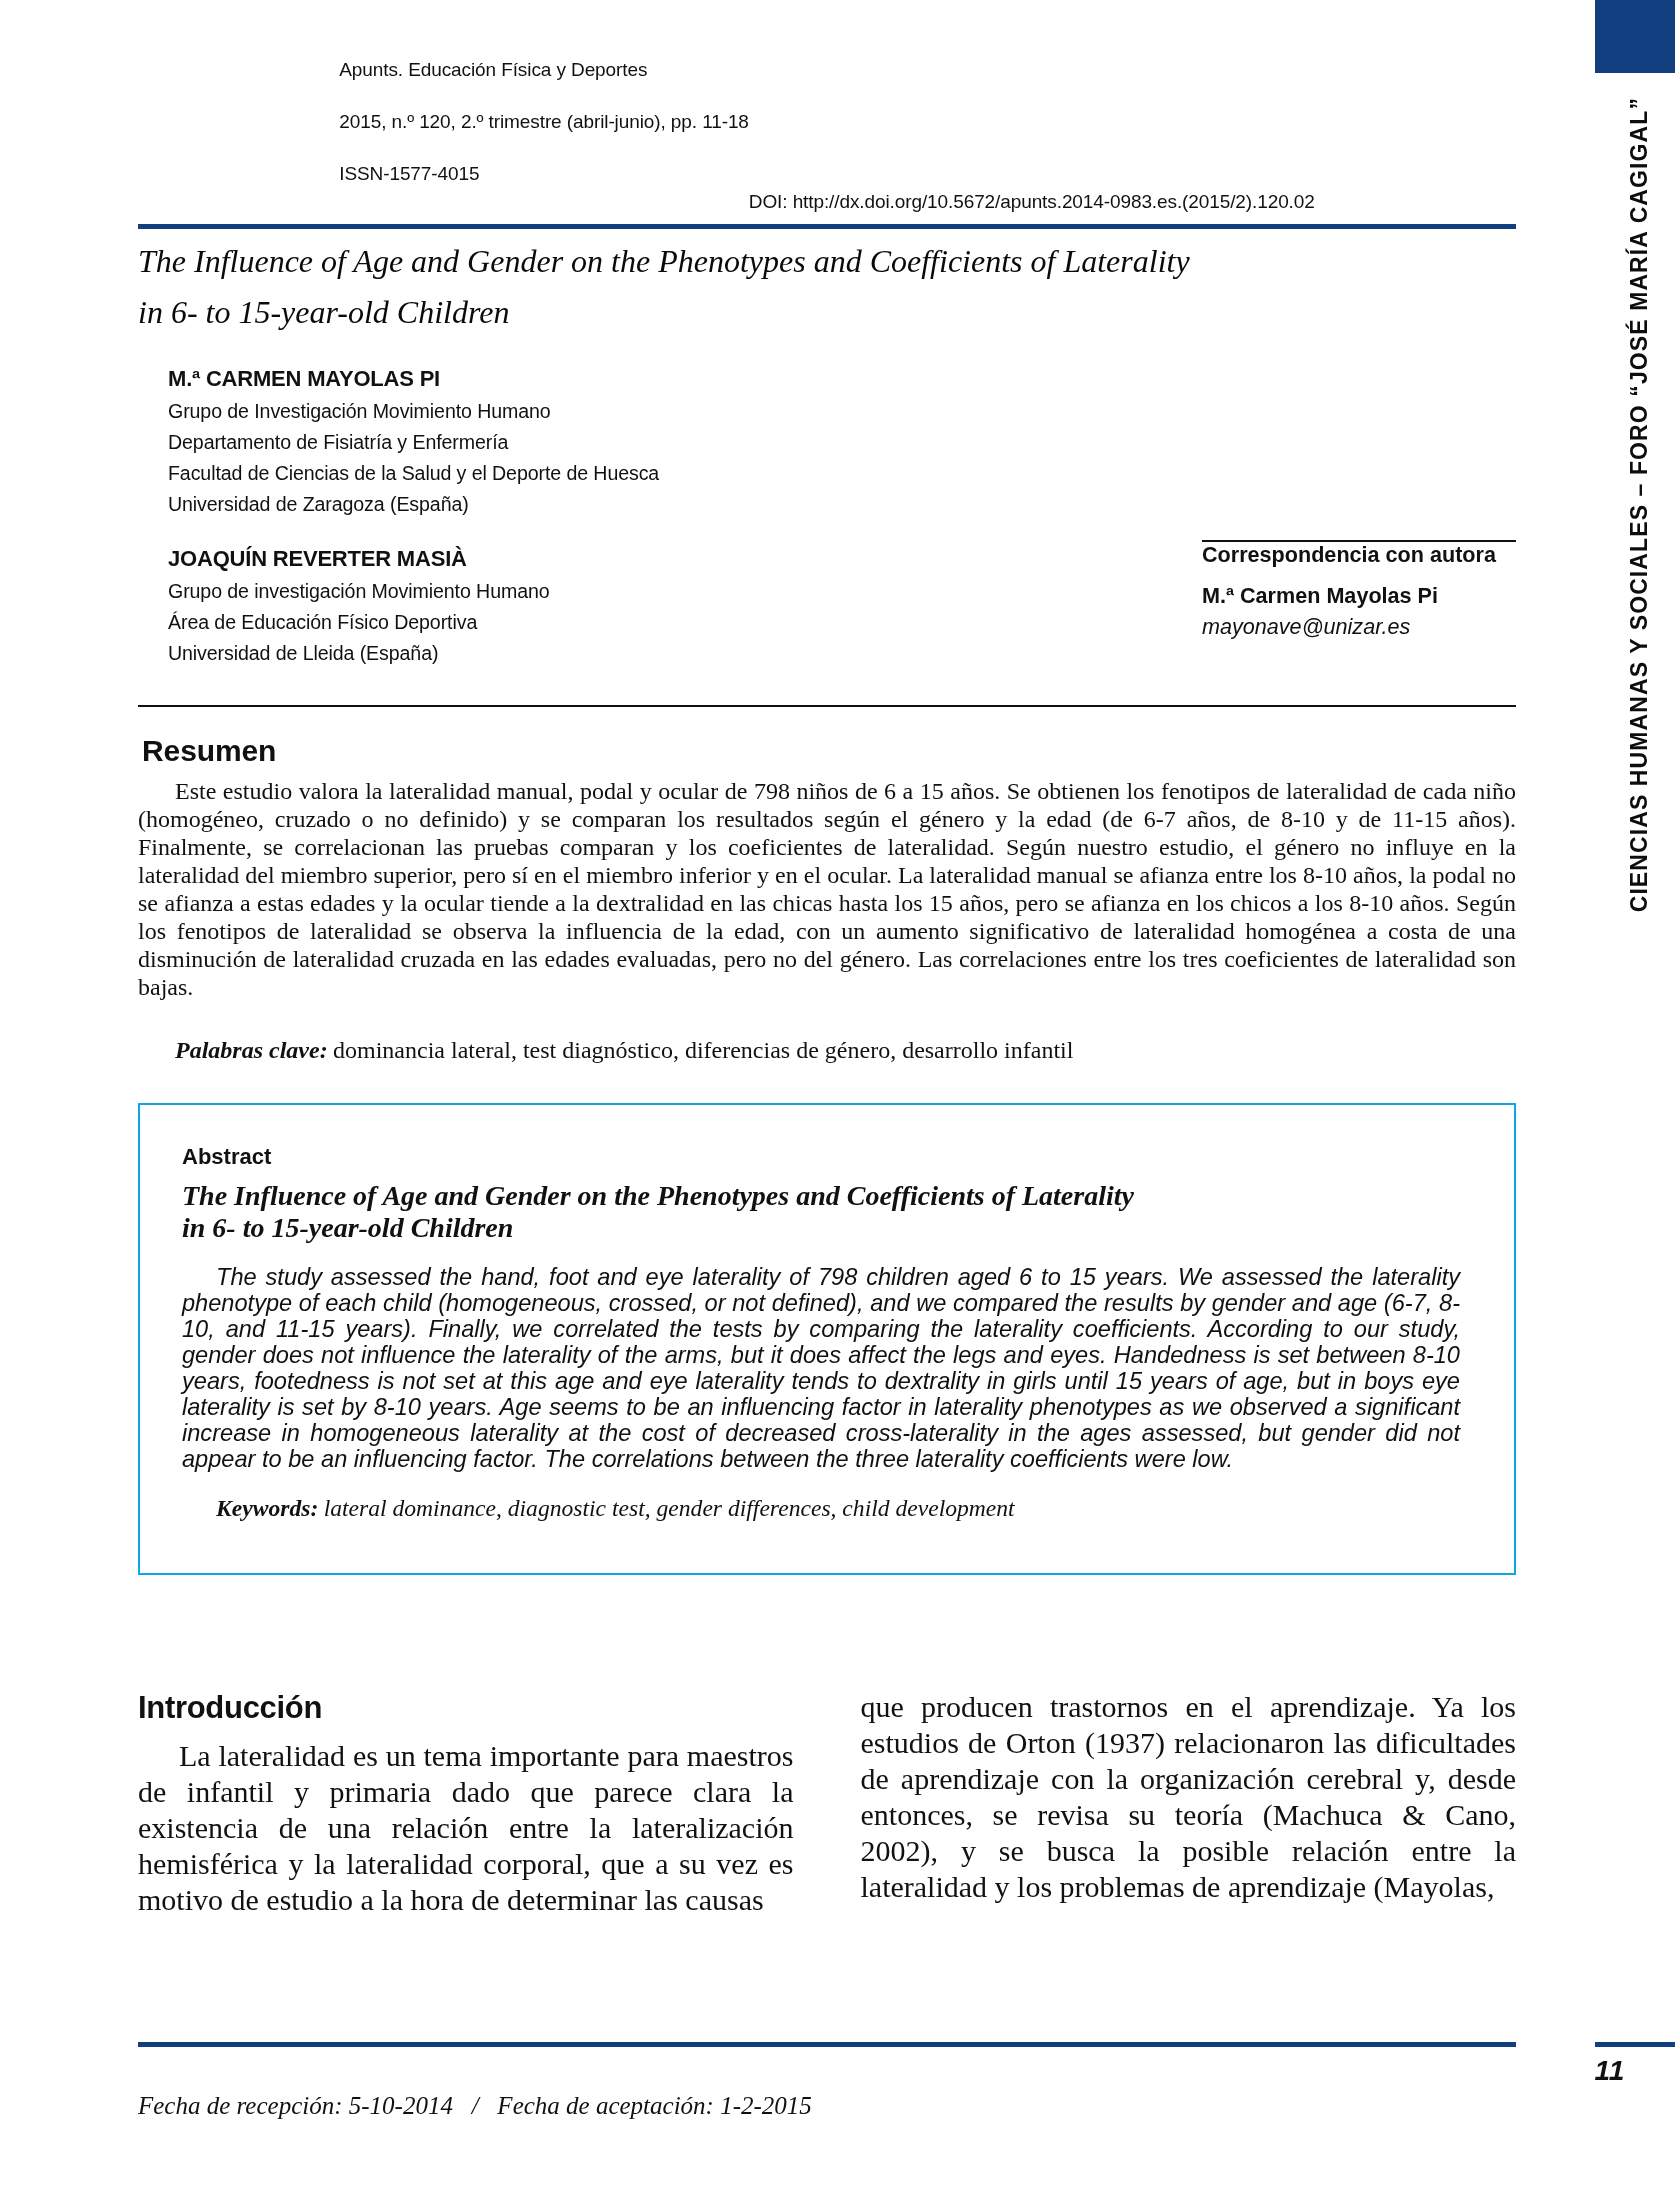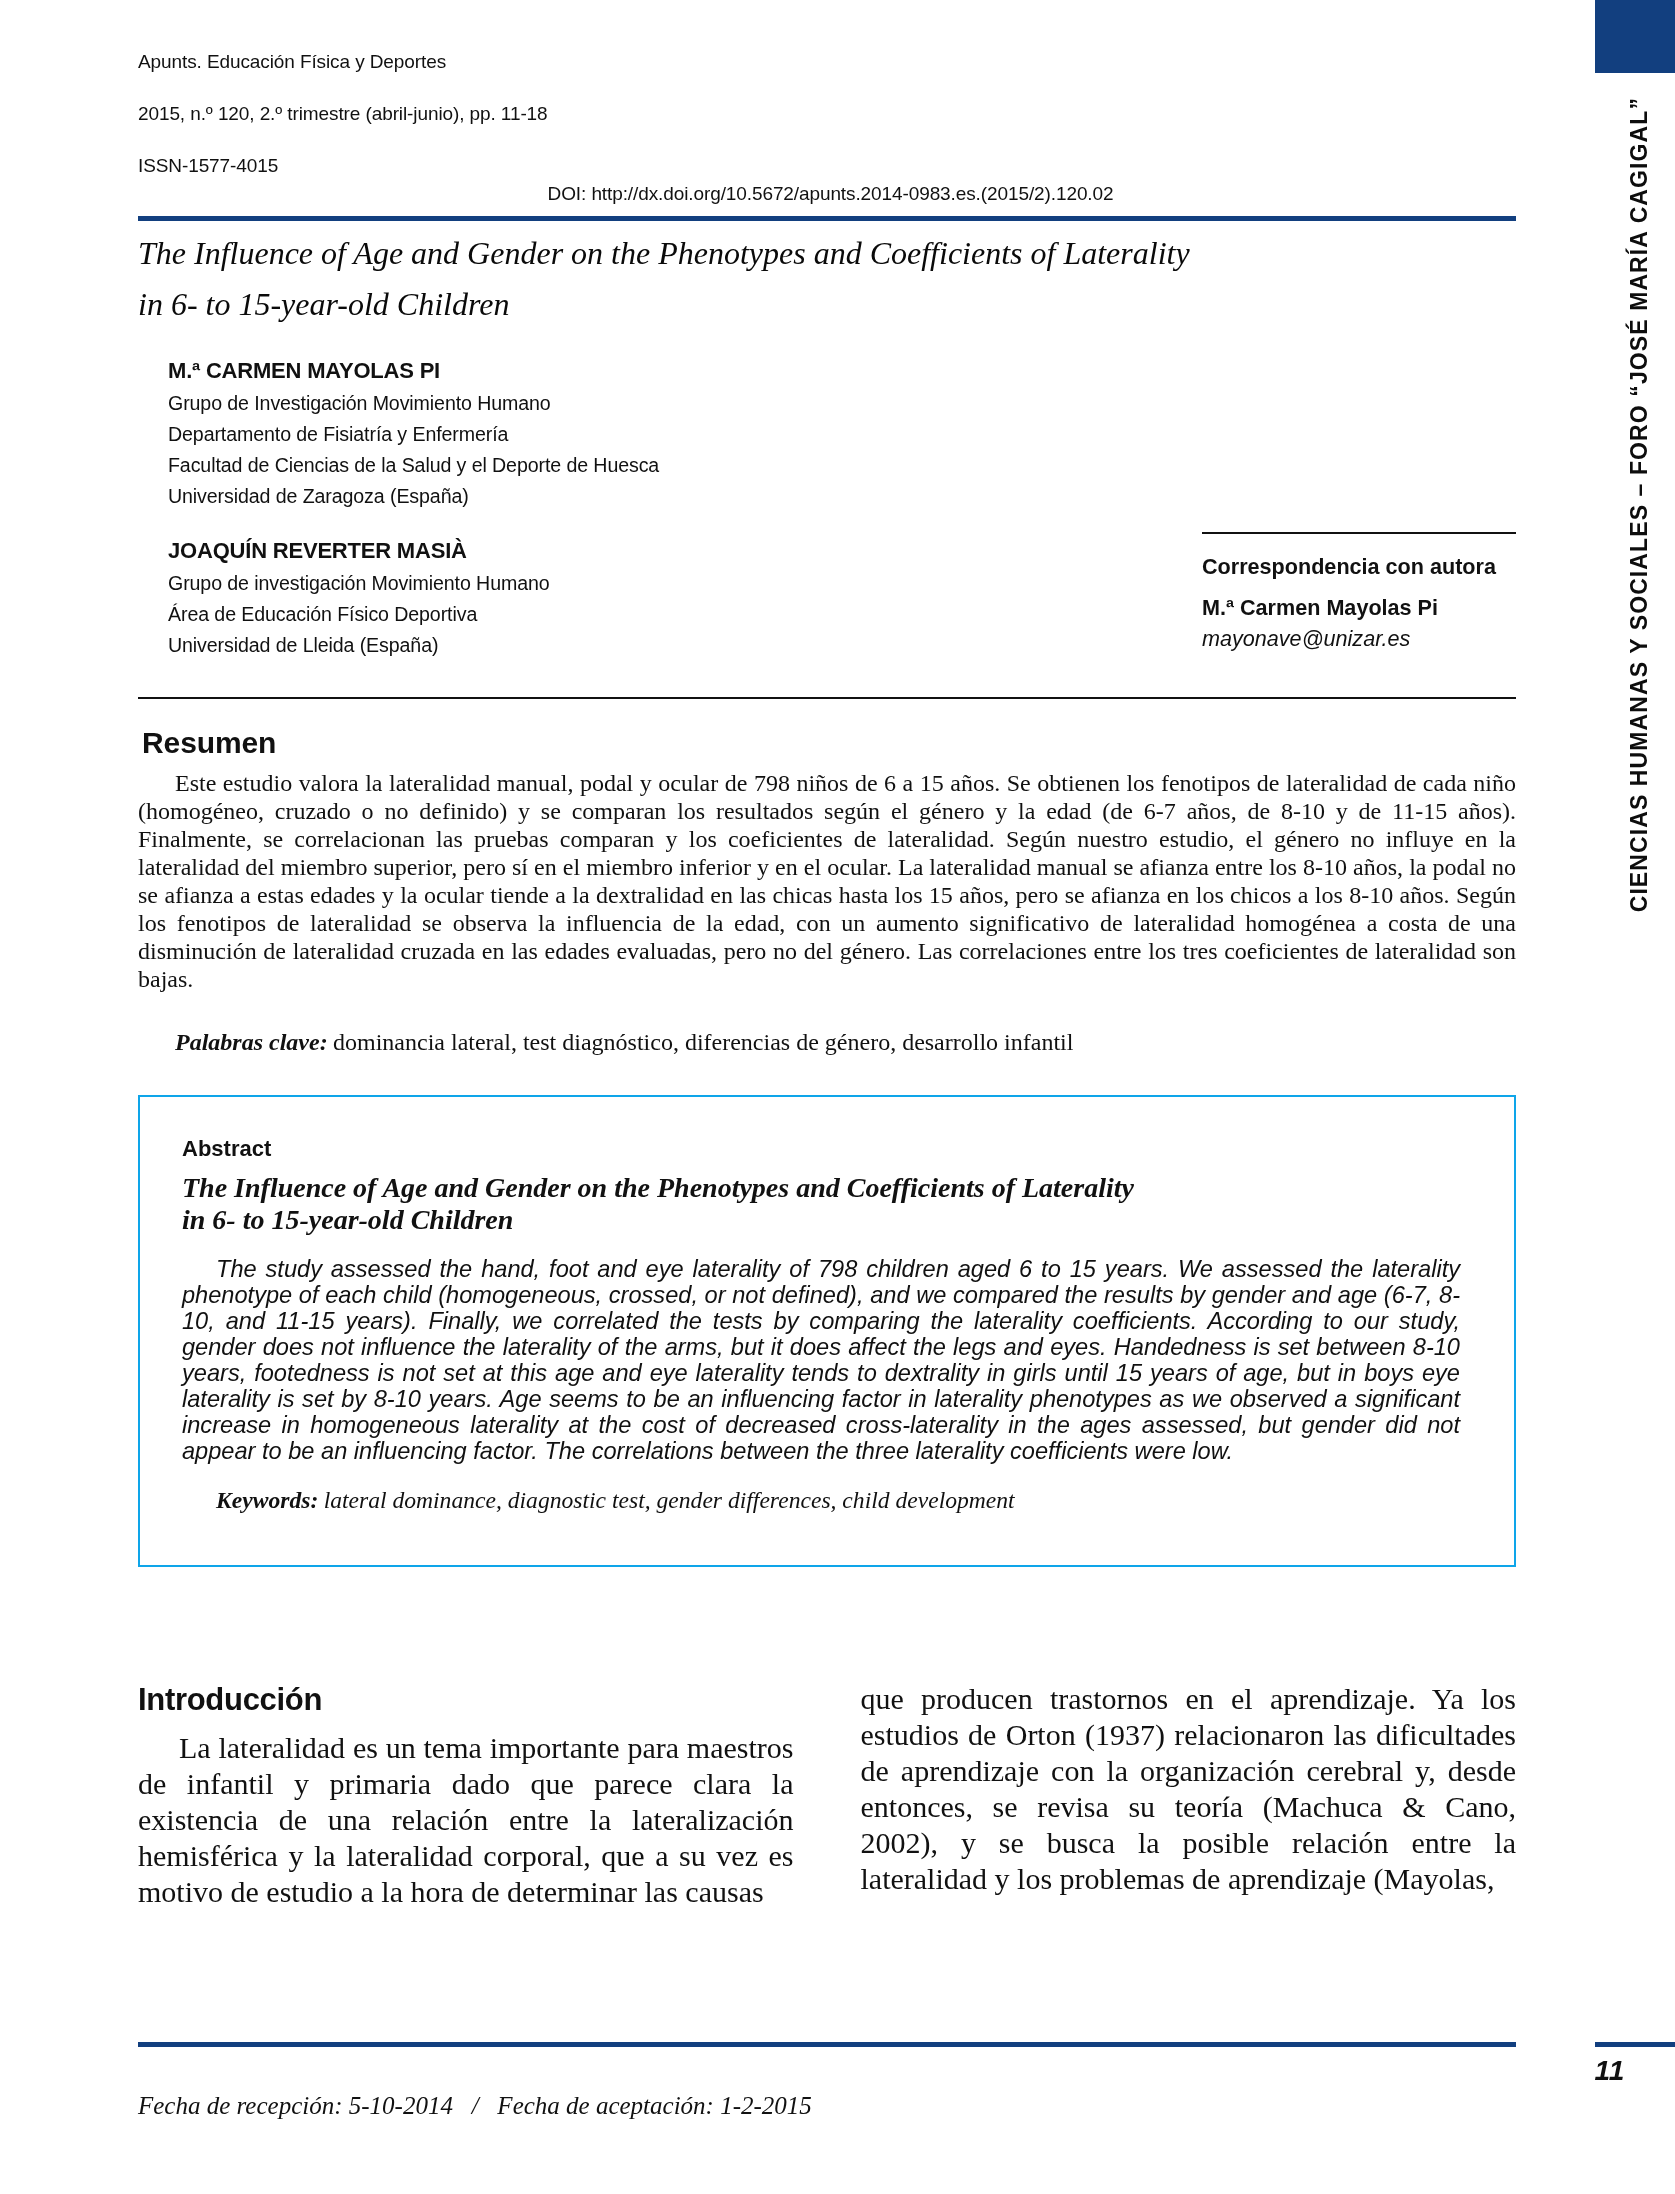--- a/index.html
+++ b/index.html
@@ -12,35 +12,35 @@
 
   
   .corner-block { position:absolute; top:0; right:0; width:80px; height:73px; background:#123F7F; }
   .sidebar-label {
     position:absolute; top:97px; right:49px;
     transform-origin:top right; transform:rotate(-90deg);
     white-space:nowrap; font-size:23px; font-weight:bold; letter-spacing:1.1px; color:#0d0d0d;
   }
 
   
-  .hdr { display:flex; justify-content:flex-start; align-items:flex-end; padding-top:23px; }
+  .hdr { display:flex; justify-content:center; align-items:flex-end; padding-top:31px; }
   .pub-info { font-size:19px; line-height:26px; letter-spacing:-0.1px; white-space:pre-line; }
   .doi { font-size:19px; letter-spacing:-0.1px; }
   .rule-blue { height:5.4px; background:#123F7F; margin-top:10.8px; }
 
   
   .title-es { margin:19px 0 0 0; font-size:49px; line-height:70px; font-weight:bold; letter-spacing:-0.7px; white-space:pre-line; color:#0a0a0a; }
   .title-en { margin:6.8px 0 0 0; font-family:"Liberation Serif", serif; font-style:italic; font-weight:normal; font-size:32px; line-height:51px; white-space:pre-line; color:#0a0a0a; }
 
   
   .authors-wrap { position:relative; margin-top:28px; margin-left:30px; }
   .author-name { font-size:22px; font-weight:bold; letter-spacing:-0.2px; }
   .author-affils { font-size:19.6px; line-height:31px; letter-spacing:-0.1px; white-space:pre-line; margin-top:4px; }
   .author + .author { margin-top:26px; }
-  .correspondence { position:absolute; top:174px; right:0; width:314px; border-top:2.7px solid #111; padding-top:20px; }
+  .correspondence { position:absolute; top:174px; right:0; width:314px; border-top:2.7px solid #111; }
   .corr-heading { font-size:21.6px; font-weight:bold; }
   .corr-name { font-size:21.6px; font-weight:bold; margin-top:15px; }
   .corr-email { font-size:21.6px; font-style:italic; margin-top:5.4px; }
   .rule-thin { border:none; border-top:2px solid #111; margin:36px 0 0 0; }
 
   
   .resumen { margin-top:27px; }
   .sec-heading { font-size:30px; font-weight:bold; letter-spacing:-0.1px; margin:4px; }
   .serif-body {
     font-family:"Liberation Serif", serif; font-size:24px; line-height:28px;

